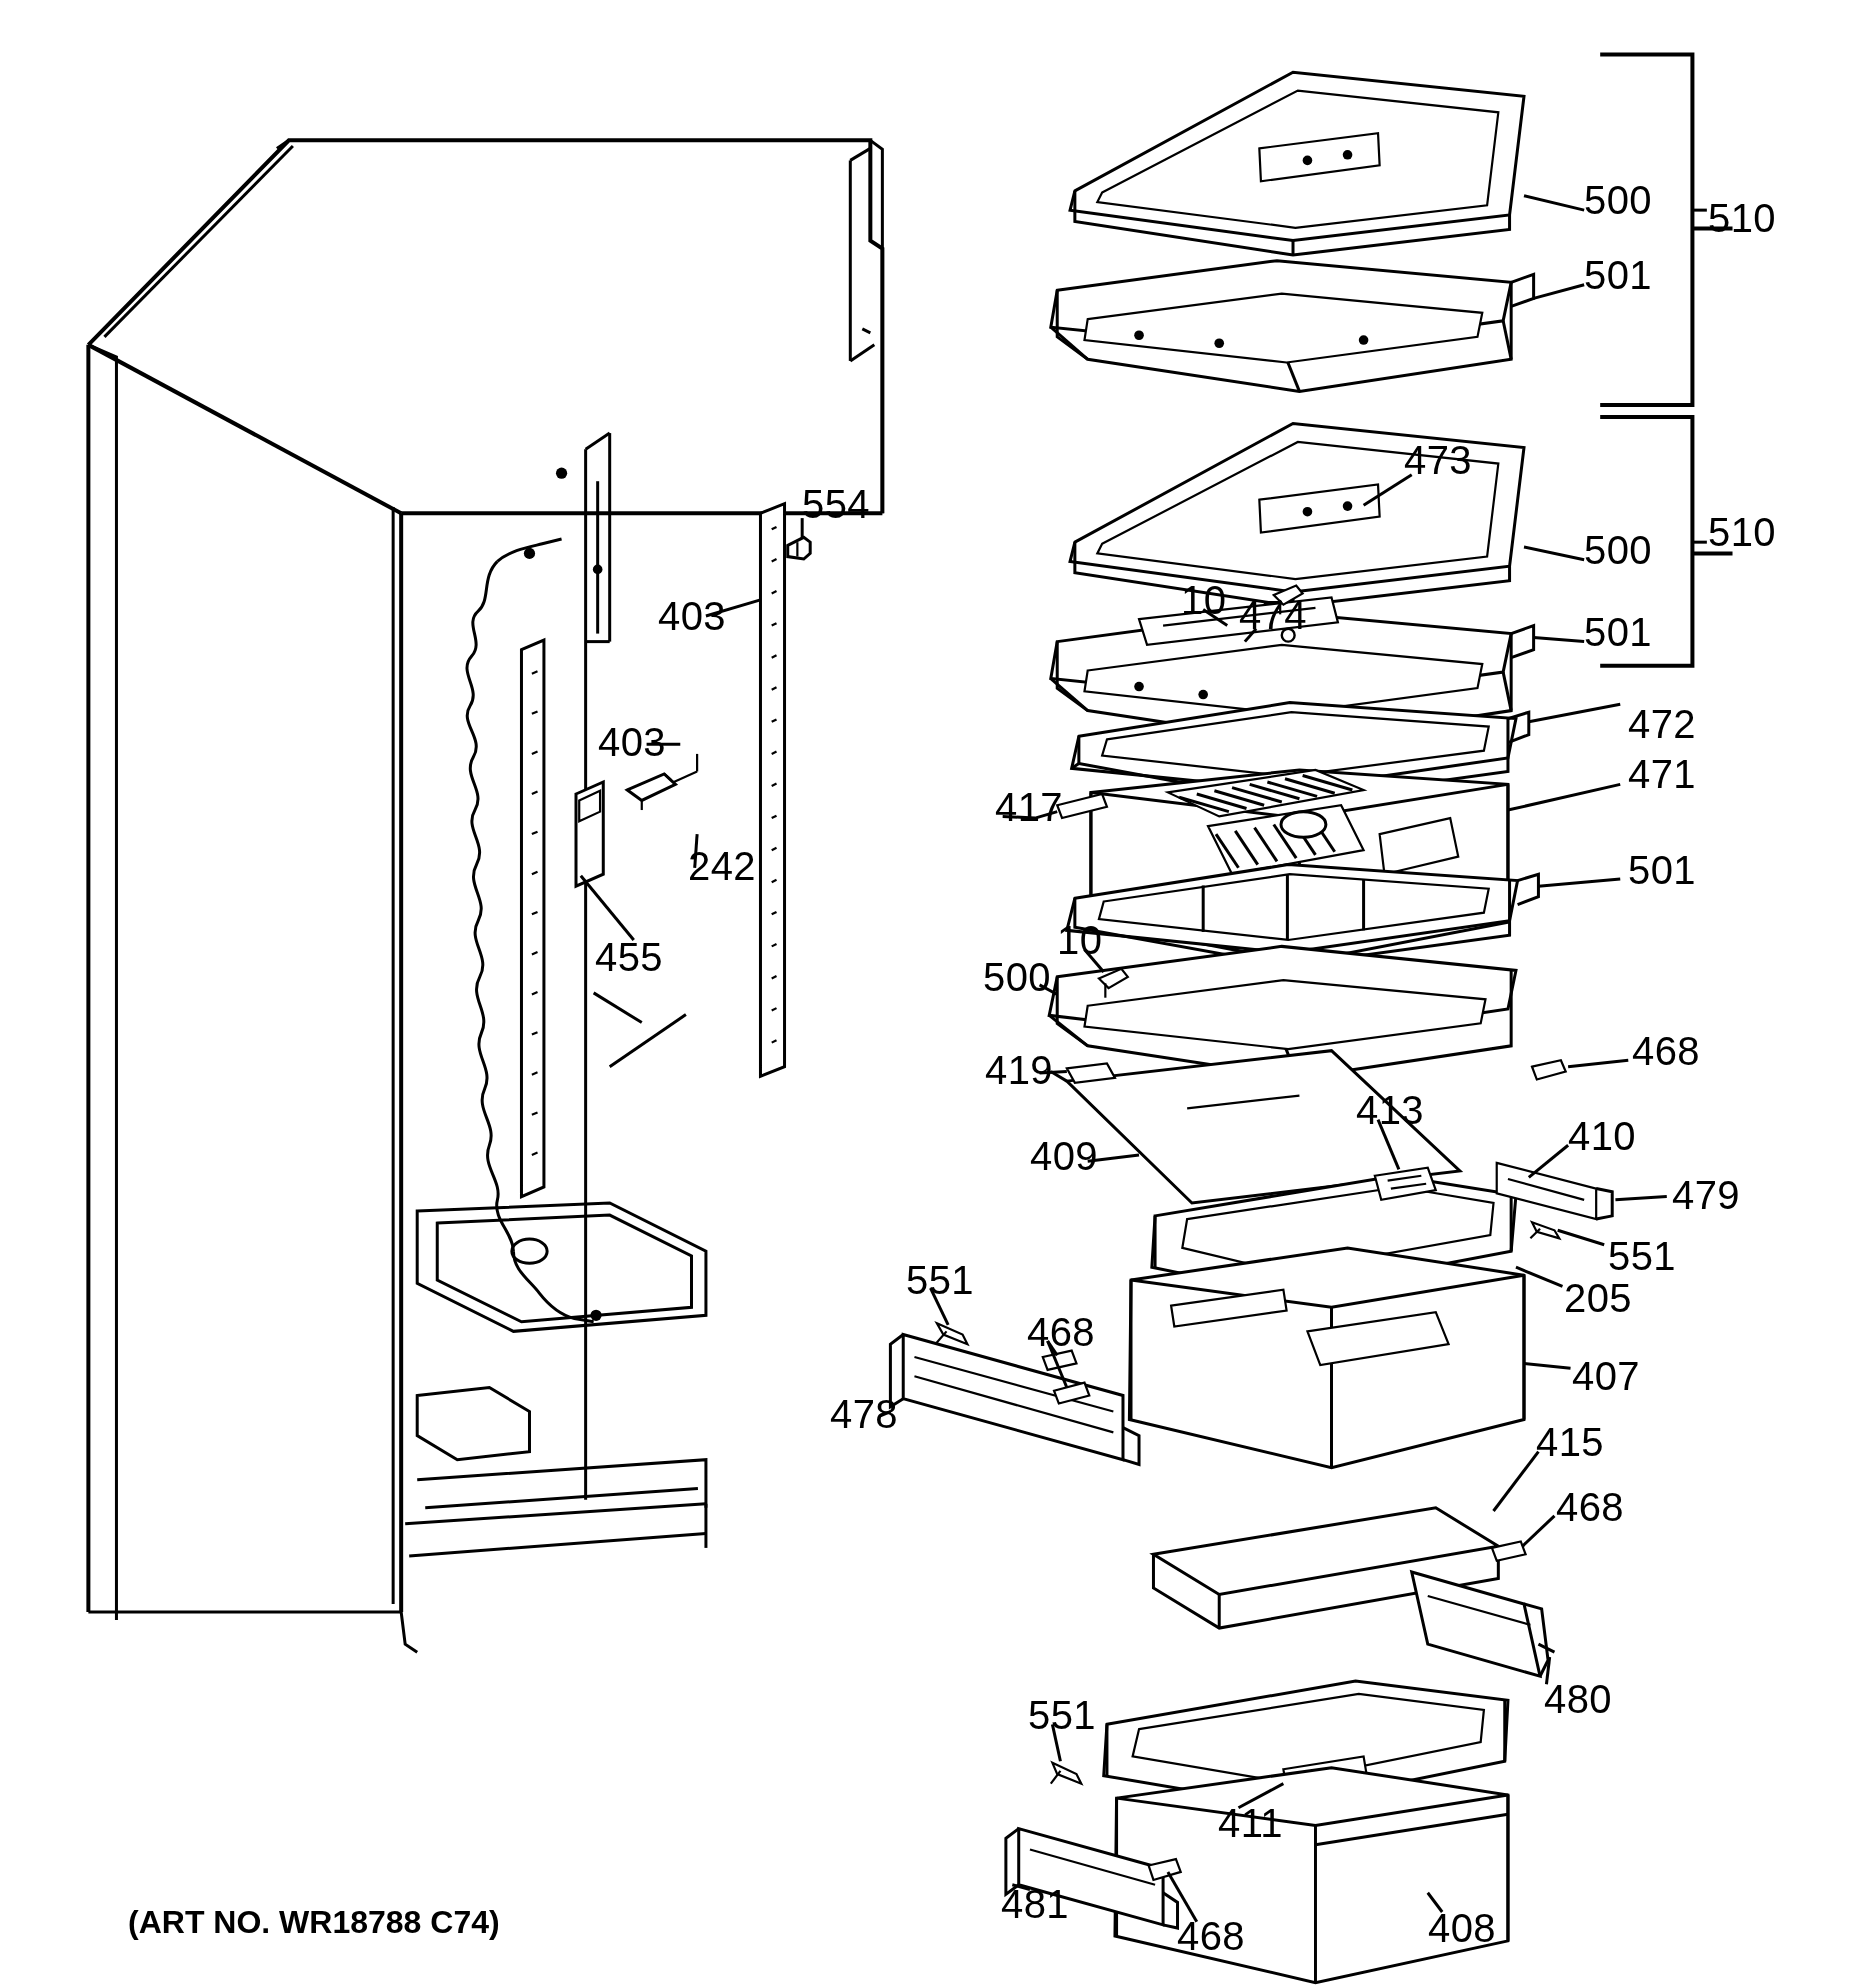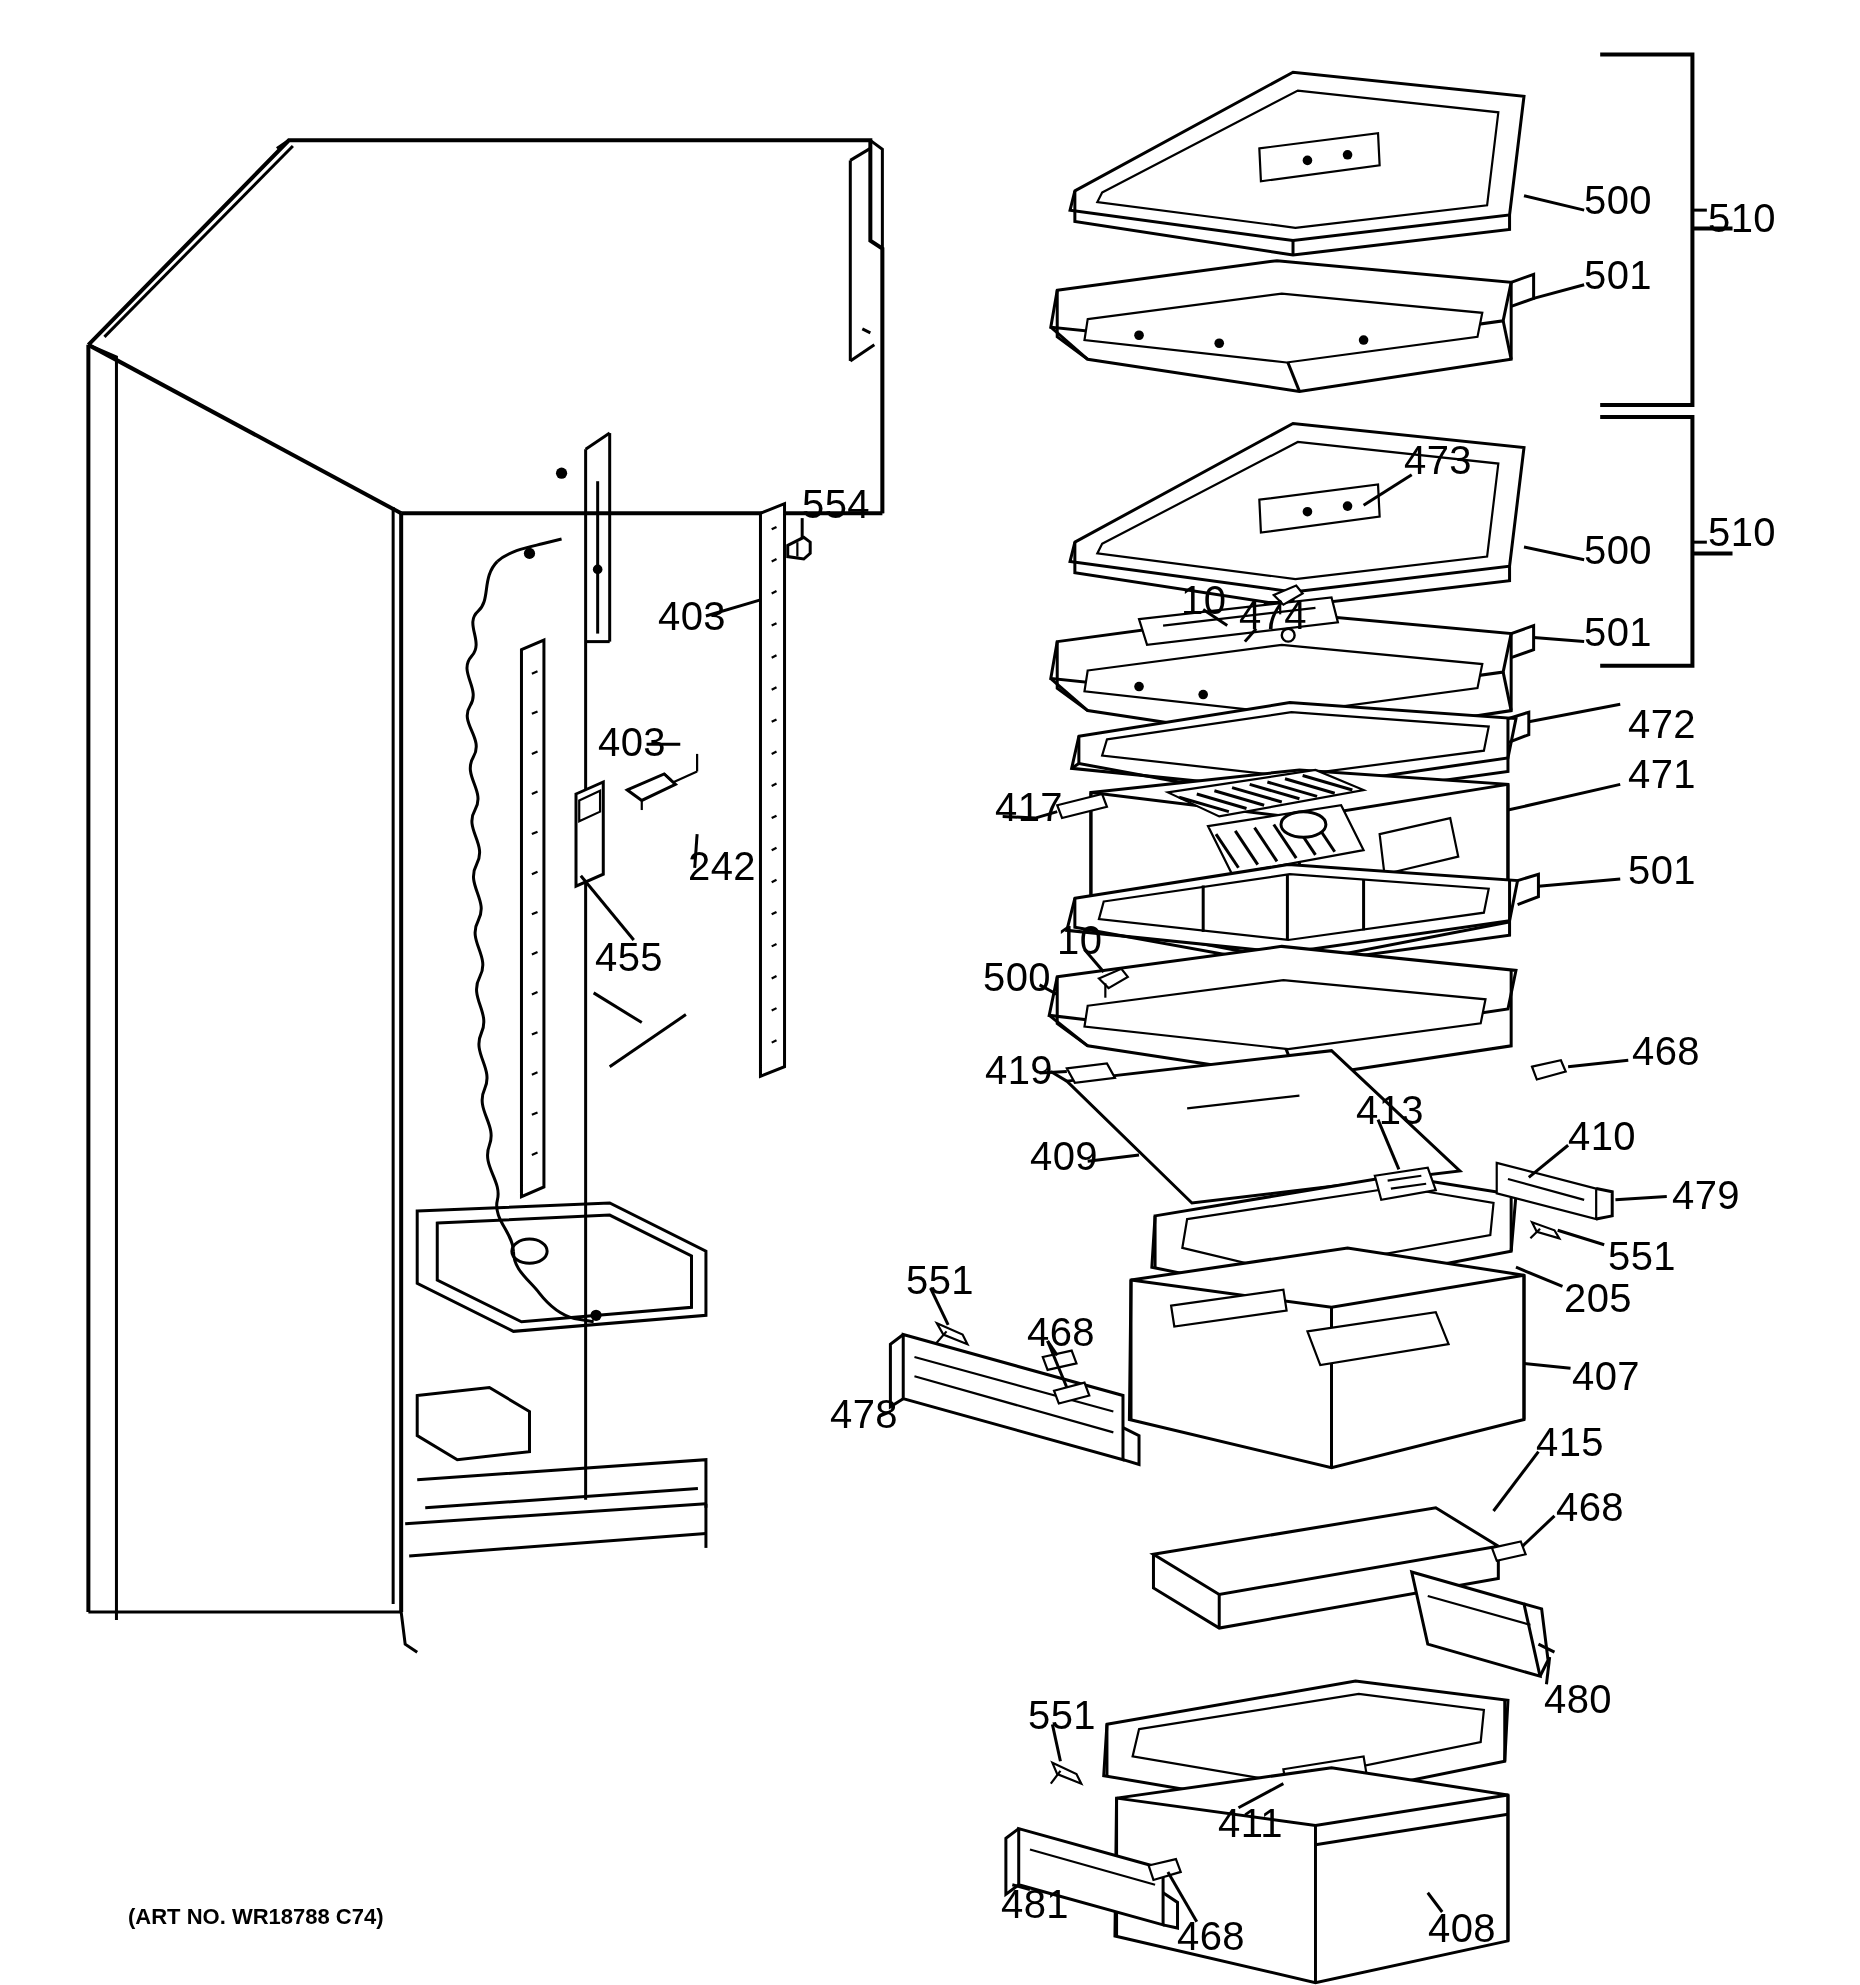--- a/index.html
+++ b/index.html
@@ -17,21 +17,21 @@
   }
   .callout {
     position: absolute;
     font-size: 40px;
     color: #000000;
     white-space: nowrap;
     letter-spacing: 0.4px;
   }
   .artno {
     position: absolute;
-    font-size: 22px;
+    font-size: 32px;
     font-weight: bold;
     color: #000000;
     white-space: nowrap;
   }
   svg.art {
     position: absolute;
     left: 0;
     top: 0;
     width: 1861px;
     height: 1985px;

